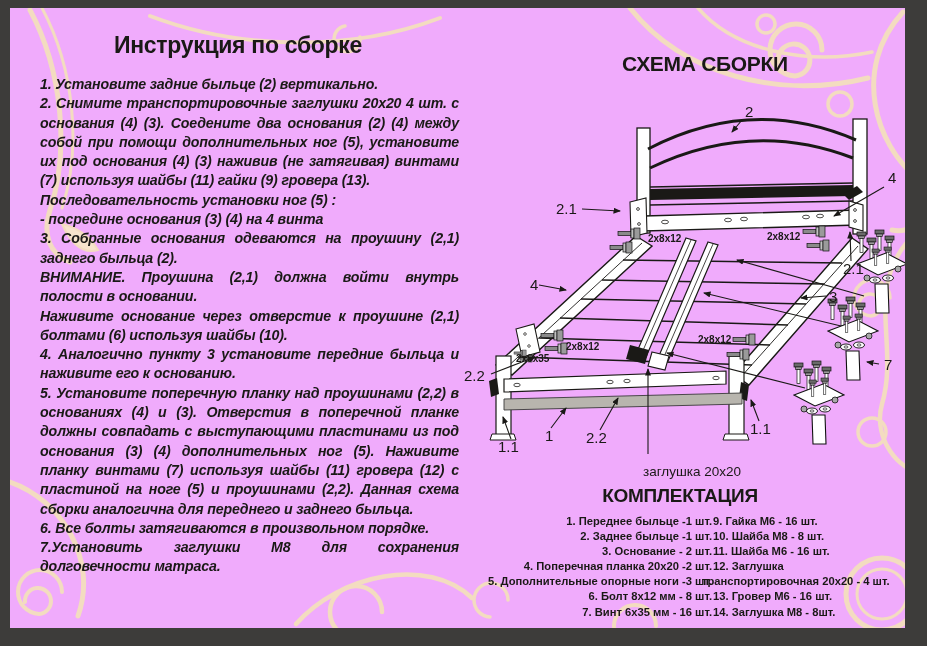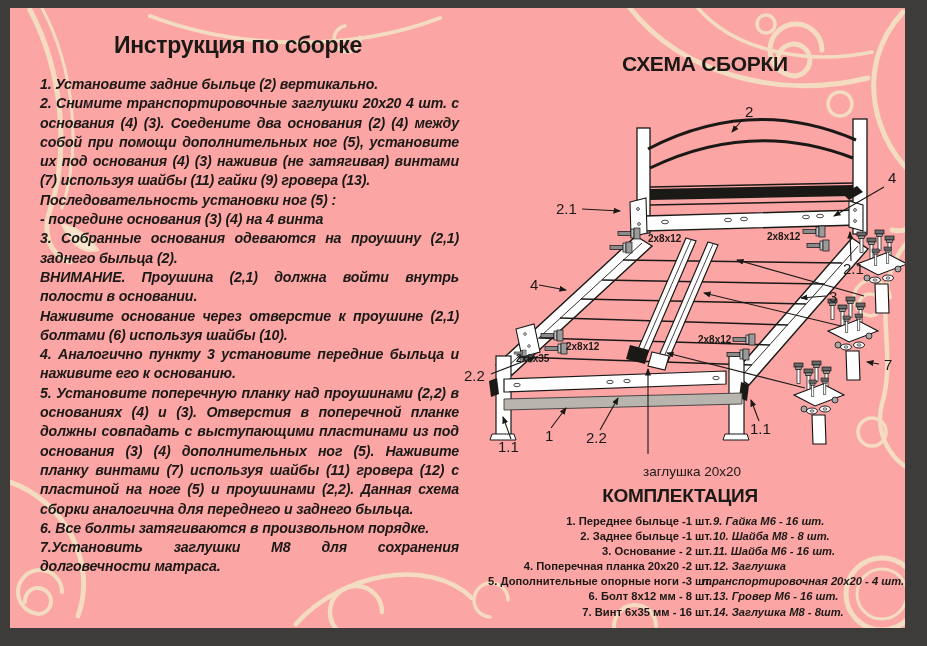--- a/index.html
+++ b/index.html
@@ -4,21 +4,21 @@
 <style>
   html,body{margin:0;padding:0;}
   body{
     width:927px;height:646px;position:relative;
     background:#3d3c3a;
     font-family:"Liberation Sans",sans-serif;
     overflow:hidden;
   }
   .page{
     position:absolute;left:10px;top:8px;width:895px;height:620px;
-    background:#fca5a5;overflow:hidden;
+    background:#f0abfc;overflow:hidden;
   }
   .orn{position:absolute;left:0;top:0;width:895px;height:620px;z-index:0;}
   .layer{position:absolute;z-index:1;color:#1a1916;}
   .title-left{
     left:28px;top:24px;width:400px;text-align:center;
     font-size:23px;font-weight:bold;letter-spacing:-0.3px;
   }
   .instr{
     left:30px;top:67px;width:419px;
     font-size:14.2px;font-weight:bold;line-height:19.3px;
@@ -31,21 +31,21 @@
   }
   .title-parts{
     left:520px;top:477px;width:300px;text-align:center;
     font-size:19px;font-weight:bold;letter-spacing:-0.3px;
   }
   .diagram{left:450px;top:82px;width:467px;height:390px;position:absolute;z-index:1;}
   .parts{font-size:11.2px;font-weight:bold;line-height:15.1px;}
   .parts ul{list-style:none;margin:0;padding:0;}
   .parts li{white-space:nowrap;}
   .parts-left{left:472px;top:506px;width:230px;text-align:right;}
-  .parts-right{left:692px;top:506px;width:215px;font-style:italic;}
+  .parts-right{left:692px;top:506px;width:215px;}
   .parts-right li{padding-left:11px;}
   .parts-right li:nth-of-type(5){padding-left:0;}
   
   .ln{stroke:#1a1916;fill:none;}
   .wht{fill:#ffffff;stroke:#1a1916;}
   .dk{fill:#1a1916;stroke:none;}
   .cl{font-size:15px;fill:#1a1916;font-weight:normal;}
   .cap{font-size:13.5px;fill:#1a1916;}
   .dim{font-size:10px;font-weight:bold;fill:#1a1916;}
   .callout{stroke:#1a1916;stroke-width:1.1;fill:none;}

